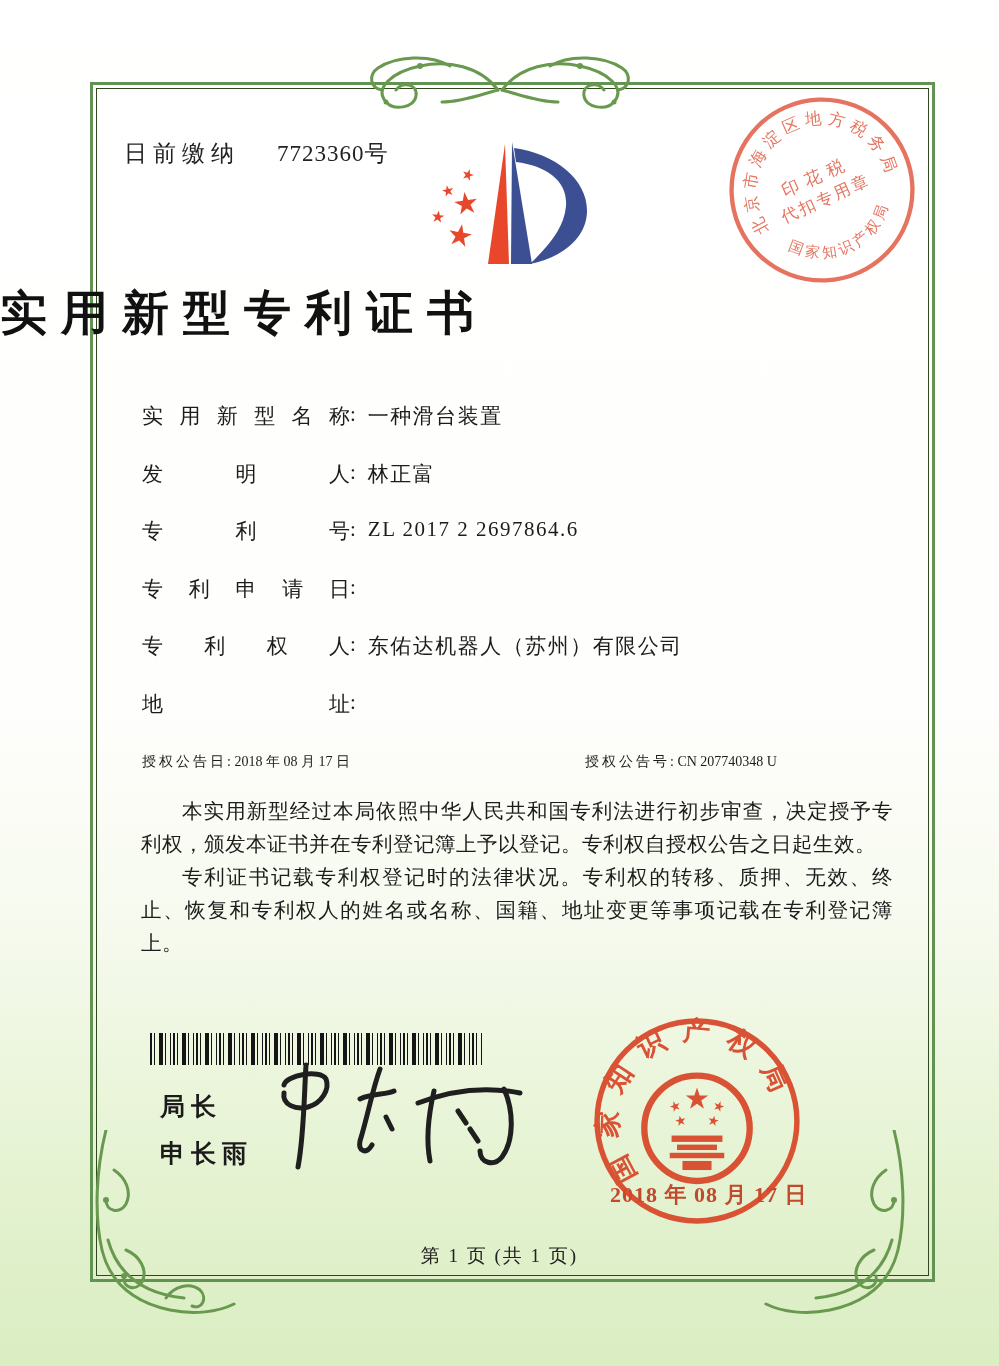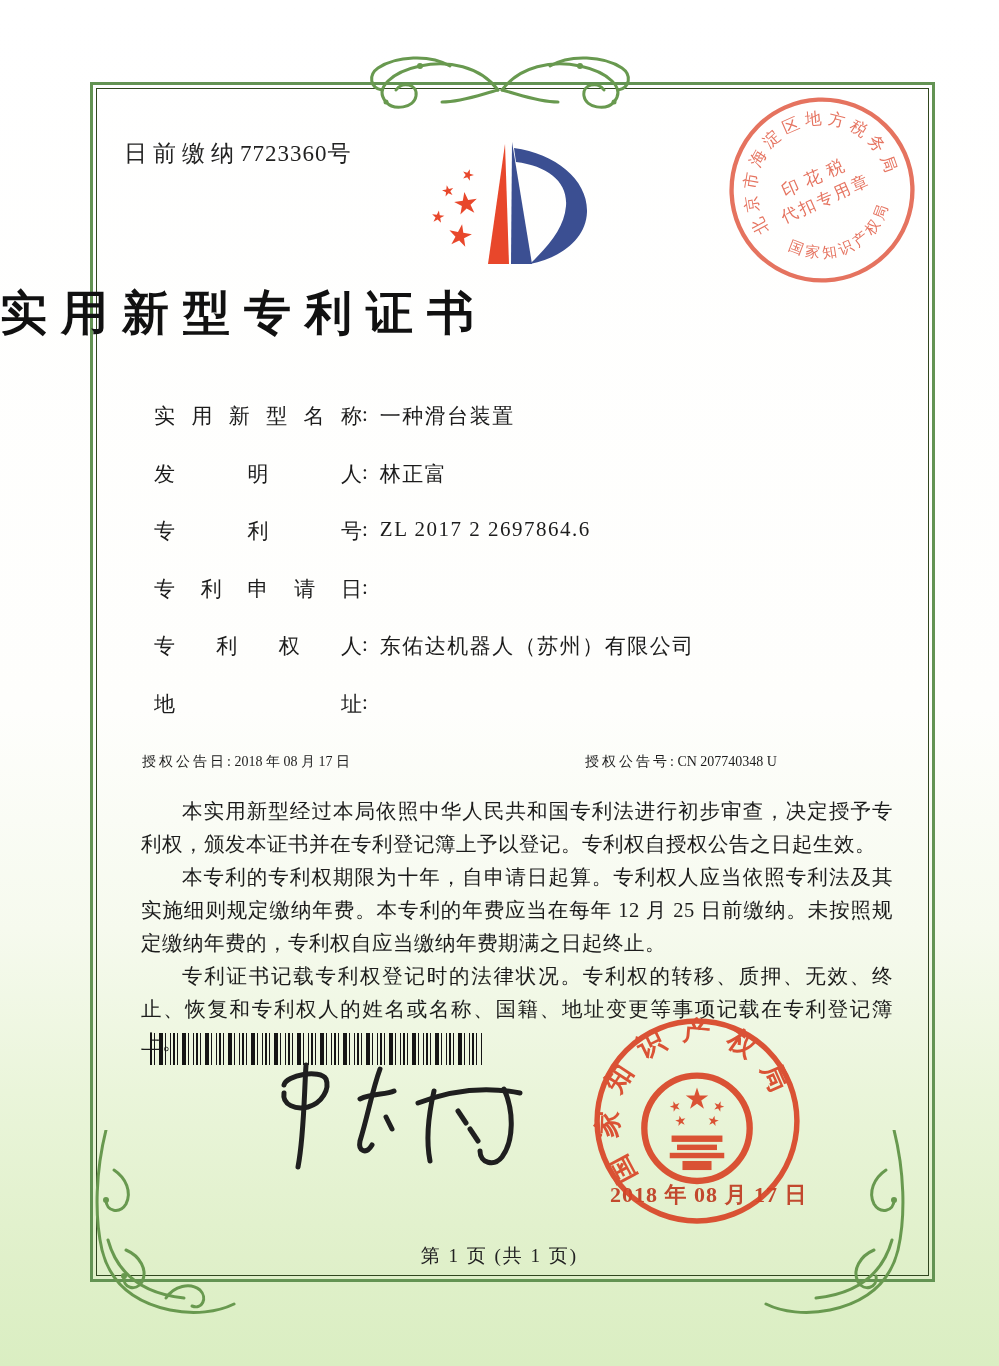--- a/index.html
+++ b/index.html
@@ -23,33 +23,33 @@
     content:"";position:absolute;inset:3px;
     border:1.5px solid #31471f;
   }
   .ornament{position:absolute;pointer-events:none;}
   .ornament svg{display:block;}
   
   .cert-no{
     position:absolute;left:124px;top:138px;
     font-size:23px;letter-spacing:6px;color:#222;
   }
-  .cert-no .num{letter-spacing:1px;}
+  .cert-no .num{letter-spacing:1px;margin-left:37px;}
   .logo{position:absolute;left:408px;top:138px;width:190px;height:130px;}
   .tax-stamp{
     position:absolute;left:722px;top:90px;width:200px;height:200px;
     transform:rotate(-24deg);opacity:.88;
   }
   .title{
     position:absolute;left:0;top:282px;width:100%;
     text-align:left;font-size:47px;font-weight:bold;
     letter-spacing:14px;color:#111;
   }
   
-  .fields{position:absolute;left:142px;top:402px;width:760px;font-size:21px;margin-left:12px;}
+  .fields{position:absolute;left:142px;top:402px;width:760px;font-size:21px;}
   .field-row{height:57.5px;display:flex;align-items:flex-start;}
   .field-label{
     display:inline-block;width:208px;
     text-align:justify;text-align-last:justify;
     flex:none;
   }
   .field-colon{flex:none;margin-right:12px;}
   .field-value{letter-spacing:1.5px;font-family:Liberation Serif, serif;}
   .grant-row{
     position:absolute;left:142px;top:753px;width:760px;font-size:14px;
@@ -218,26 +218,29 @@
       <span>2018 年 08 月 17 日</span>
     </span>
     <span class="grant-no">
       <span class="grant-label">授权公告号</span><span>:</span>
       <span>CN 207740348 U</span>
     </span>
   </div>
 
   <div class="body-text">
     <p>本实用新型经过本局依照中华人民共和国专利法进行初步审查，决定授予专利权，颁发本证书并在专利登记簿上予以登记。专利权自授权公告之日起生效。</p>
-    <p>本专利的专利权期限为十年，自申请日起算。专利权人应当依照专利法及其实施细则规定缴纳年费。本专利的年费应当在每年 12 月 25 日前缴纳。未按照规定缴纳年费的，专利权自应当缴纳年费期满之日起终止。</p>
     <p>专利证书记载专利权登记时的法律状况。专利权的转移、质押、无效、终止、恢复和专利权人的姓名或名称、国籍、地址变更等事项记载在专利登记簿上。</p>
   </div>
 
   <div class="barcode"></div>
 
+  <div class="signer">
+    <div>局长</div>
+    <div>申长雨</div>
+  </div>
 
   <div class="signature">
     <svg width="270" height="130" viewBox="0 0 270 130">
       <g fill="none" stroke="#1f1f1f" stroke-width="5" stroke-linecap="round" stroke-linejoin="round">
 
         <path d="M38,10 C36,42 36,80 30,112"></path>
         <path d="M16,30 C18,20 52,14 58,24 C62,34 54,48 40,52 C28,55 14,50 16,38"></path>
 
         <path d="M112,14 C104,36 100,60 92,86 C90,96 98,100 104,90"></path>
         <path d="M92,44 C104,38 118,40 126,36"></path>

